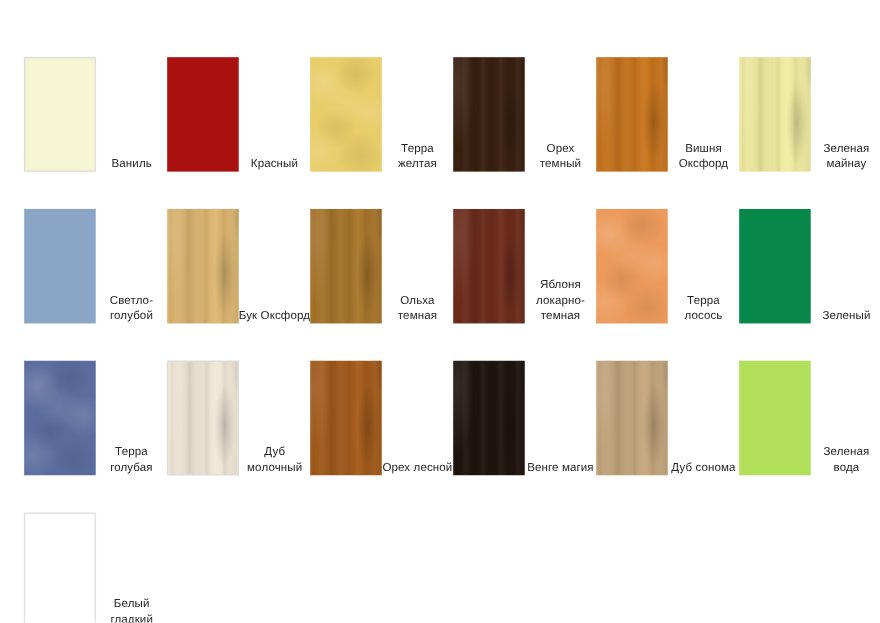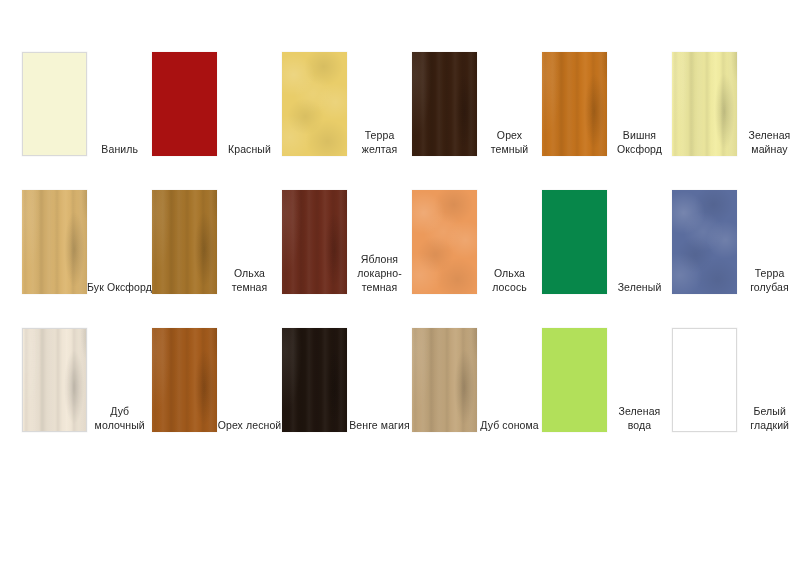--- a/index.html
+++ b/index.html
@@ -122,34 +122,38 @@
     </div>
     <div class="swatch-cell">
       <div class="swatch-chip grain" style="background: rgb(201, 118, 30);"></div>
       <div class="swatch-label">Вишня Оксфорд</div>
     </div>
     <div class="swatch-cell">
       <div class="swatch-chip grain" style="background: rgb(242, 237, 162);"></div>
       <div class="swatch-label">Зеленая майнау</div>
     </div>
     <div class="swatch-cell">
+      <div class="swatch-chip" style="background: rgb(139, 165, 198);"></div>
+      <div class="swatch-label">Светло-голубой</div>
+    </div>
+    <div class="swatch-cell">
       <div class="swatch-chip grain" style="background: rgb(221, 183, 113);"></div>
       <div class="swatch-label">Бук Оксфорд</div>
     </div>
     <div class="swatch-cell">
       <div class="swatch-chip grain" style="background: rgb(169, 119, 44);"></div>
       <div class="swatch-label">Ольха темная</div>
     </div>
     <div class="swatch-cell">
       <div class="swatch-chip grain" style="background: rgb(110, 45, 29);"></div>
       <div class="swatch-label">Яблоня локарно-темная</div>
     </div>
     <div class="swatch-cell">
       <div class="swatch-chip mottle" style="background: rgb(236, 154, 91);"></div>
-      <div class="swatch-label">Ольха лосось</div>
+      <div class="swatch-label">Терра лосось</div>
     </div>
     <div class="swatch-cell">
       <div class="swatch-chip" style="background: rgb(7, 135, 74);"></div>
       <div class="swatch-label">Зеленый</div>
     </div>
     <div class="swatch-cell">
       <div class="swatch-chip mottle" style="background: rgb(91, 109, 158);"></div>
       <div class="swatch-label">Терра голубая</div>
     </div>
     <div class="swatch-cell">

